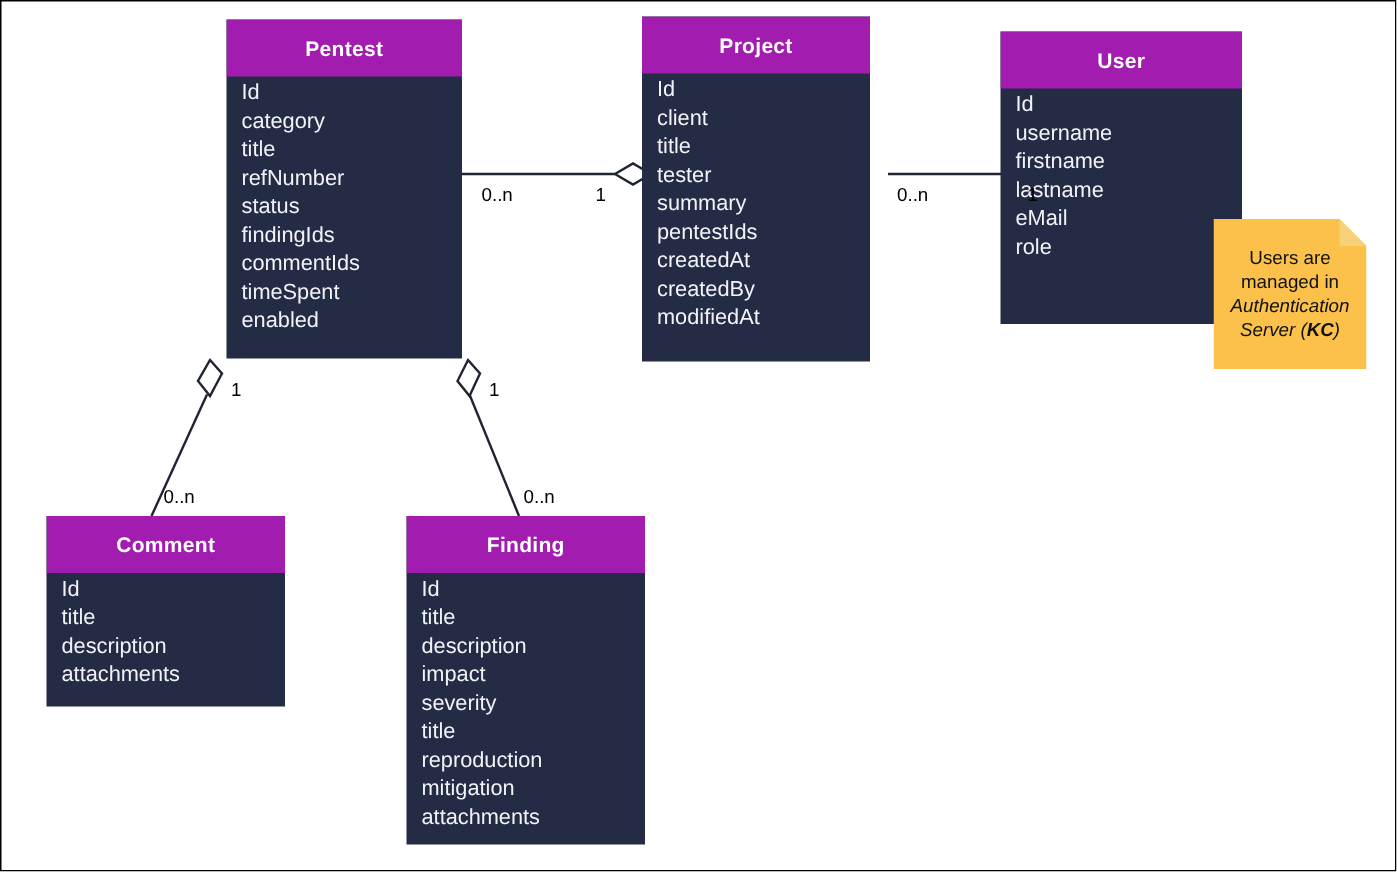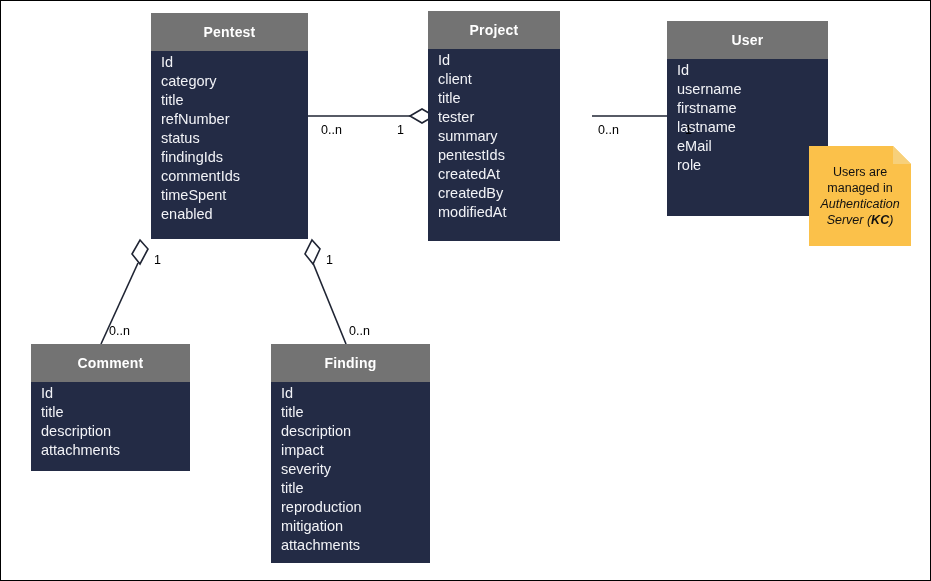--- a/index.html
+++ b/index.html
@@ -28,21 +28,21 @@
     height: 581px;
     pointer-events: none;
   }
   .uml-class {
     position: absolute;
     background: #232b45;
     box-sizing: border-box;
     overflow: hidden;
   }
   .uml-class-header {
-    background: #737373;
+    background: #a21caf;
     color: #ffffff;
     font-size: 14px;
     font-weight: bold;
     text-align: center;
     line-height: 38px;
     height: 38px;
     letter-spacing: 0.2px;
   }
   .uml-class-body {
     padding: 2px 0 8px 10px;
@@ -119,21 +119,21 @@
       <div class="uml-attr">title</div>
       <div class="uml-attr">refNumber</div>
       <div class="uml-attr">status</div>
       <div class="uml-attr">findingIds</div>
       <div class="uml-attr">commentIds</div>
       <div class="uml-attr">timeSpent</div>
       <div class="uml-attr">enabled</div>
     </div>
   </div>
 
-  <div class="uml-class" style="left:427px; top:10px; width:132px; height:230px;">
+  <div class="uml-class" style="left:427px; top:10px; width:152px; height:230px;">
     <div class="uml-class-header">Project</div>
     <div class="uml-class-body">
       <div class="uml-attr">Id</div>
       <div class="uml-attr">client</div>
       <div class="uml-attr">title</div>
       <div class="uml-attr">tester</div>
       <div class="uml-attr">summary</div>
       <div class="uml-attr">pentestIds</div>
       <div class="uml-attr">createdAt</div>
       <div class="uml-attr">createdBy</div>

